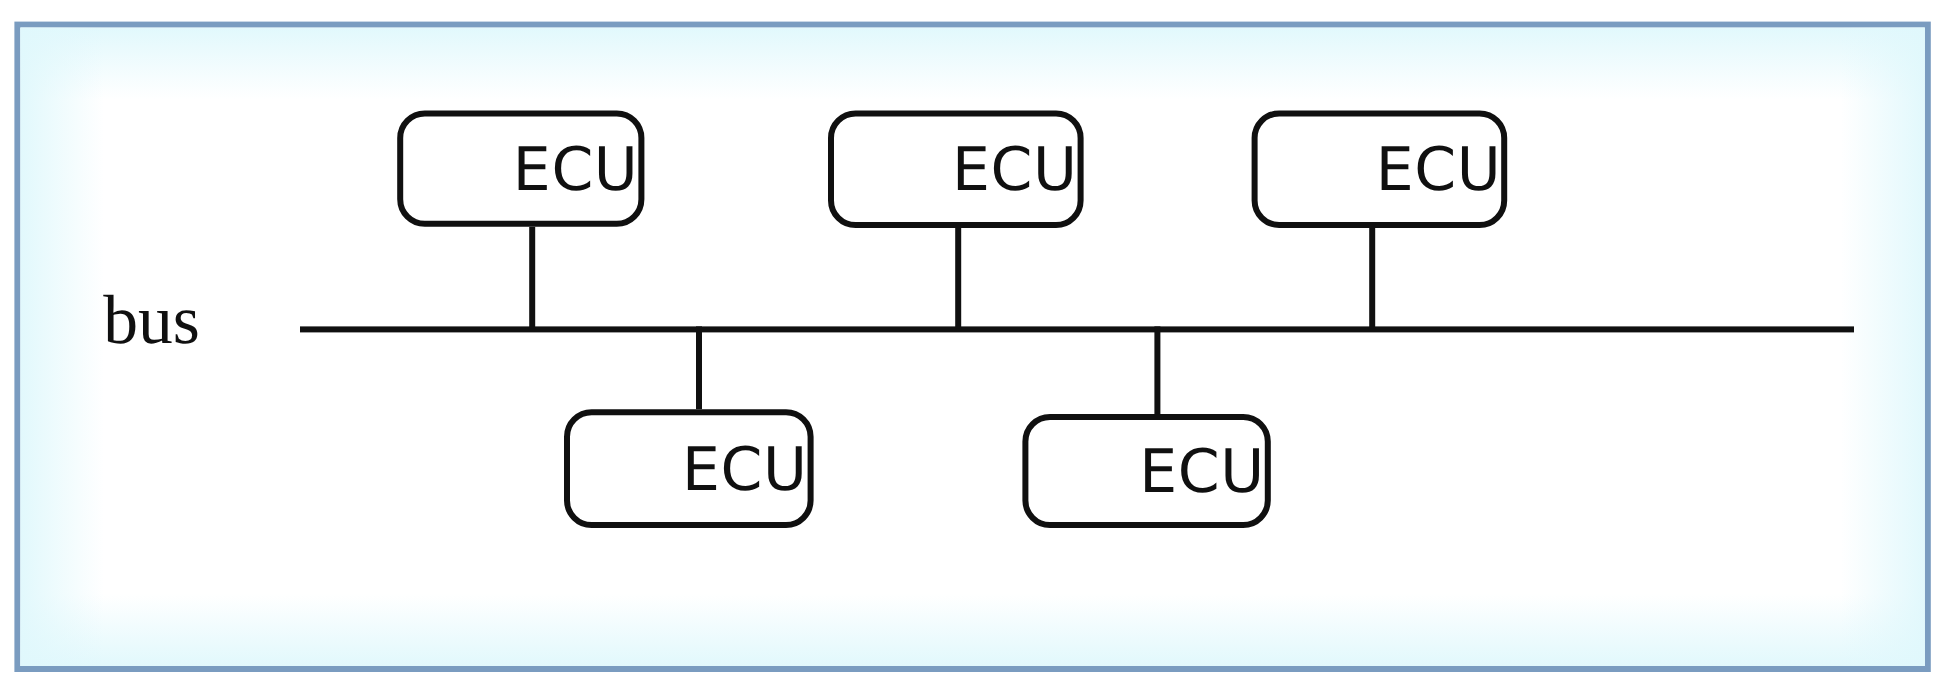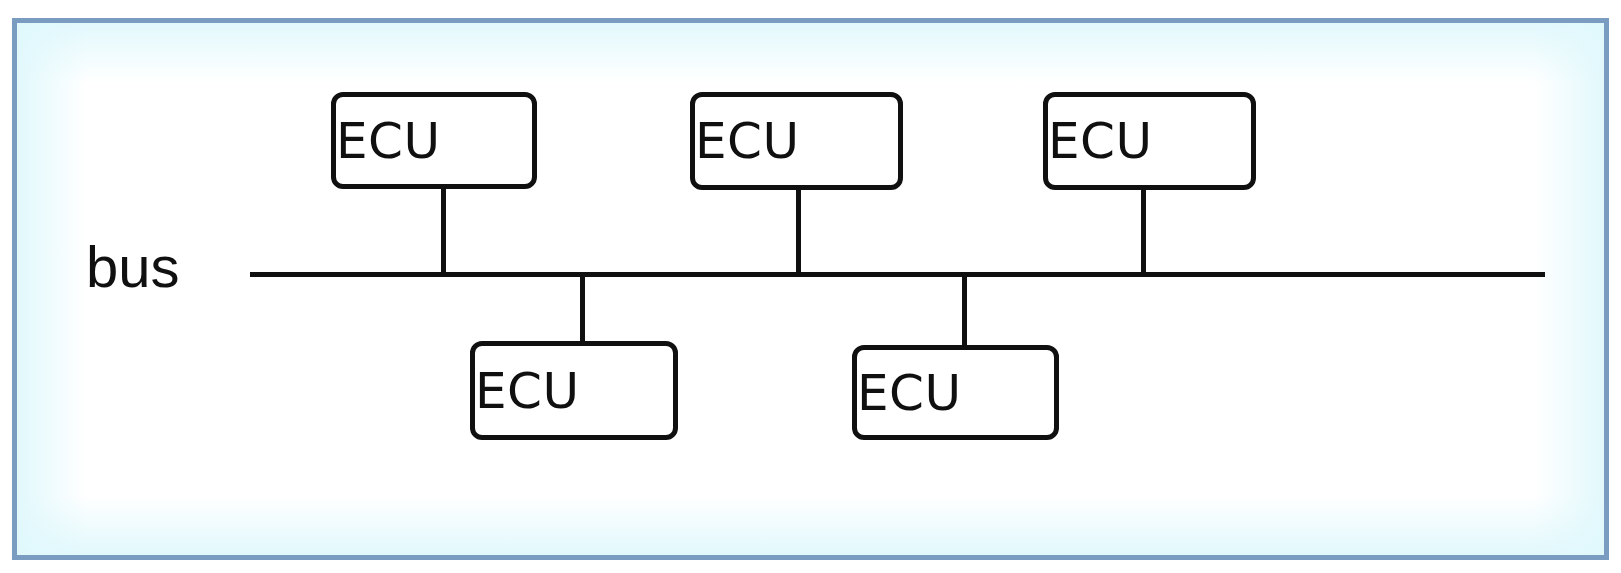--- a/index.html
+++ b/index.html
@@ -44,26 +44,26 @@
   #diagram {
     position: absolute;
     left: 0;
     top: 0;
     width: 1621px;
     height: 573px;
   }
   .node {
     position: absolute;
     border: 5px solid #f97316;
-    border-radius: 12px;
+    border-radius: 23px;
     background: #ffffff;
     box-sizing: border-box;
     display: flex;
     align-items: center;
-    justify-content: flex-start;
+    justify-content: flex-end;
   }
   .node-label {
     font-family: "DejaVu Sans", sans-serif;
     font-size: 50px;
     line-height: 1;
     color: #101010;
     letter-spacing: 0.5px;
     white-space: nowrap;
   }
   .bus-line {
@@ -71,21 +71,21 @@
     background: #101010;
     height: 5px;
   }
   .stub {
     position: absolute;
     background: #101010;
     width: 5px;
   }
   .bus-label {
     position: absolute;
-    font-family: Liberation Sans, sans-serif;
+    font-family: Liberation Serif, serif;
     font-size: 58px;
     line-height: 1;
     color: #101010;
     white-space: nowrap;
   }
 </style>
 </head>
 <body>
 
 <div id="canvas">

